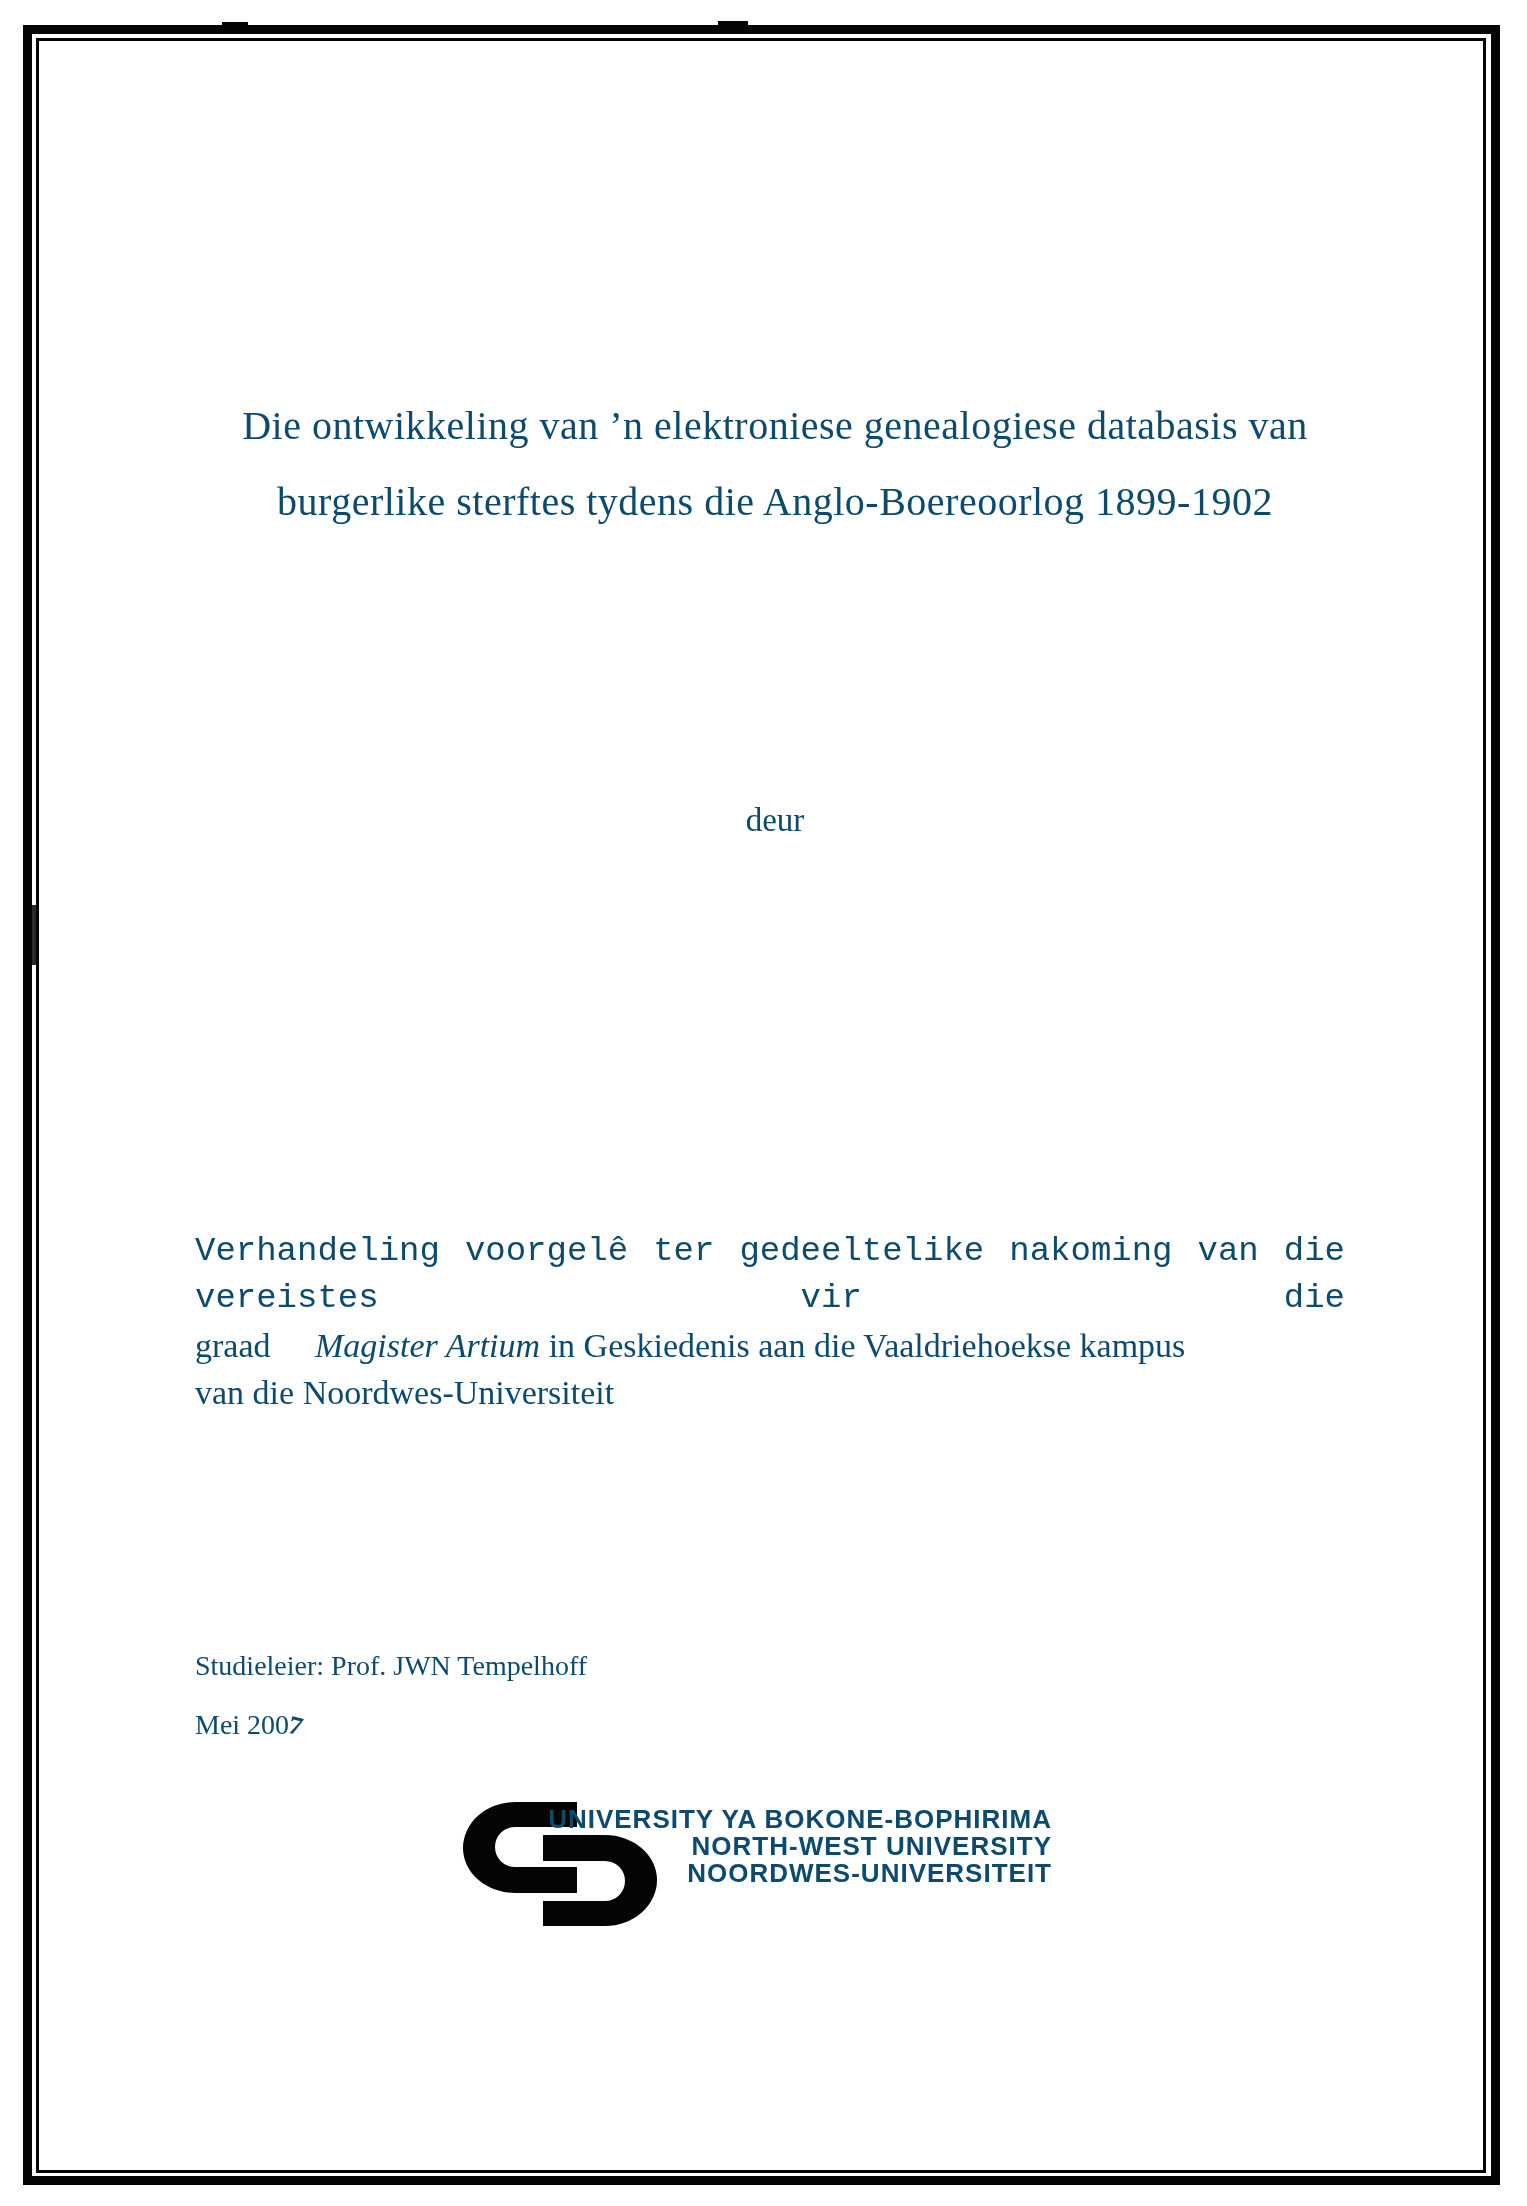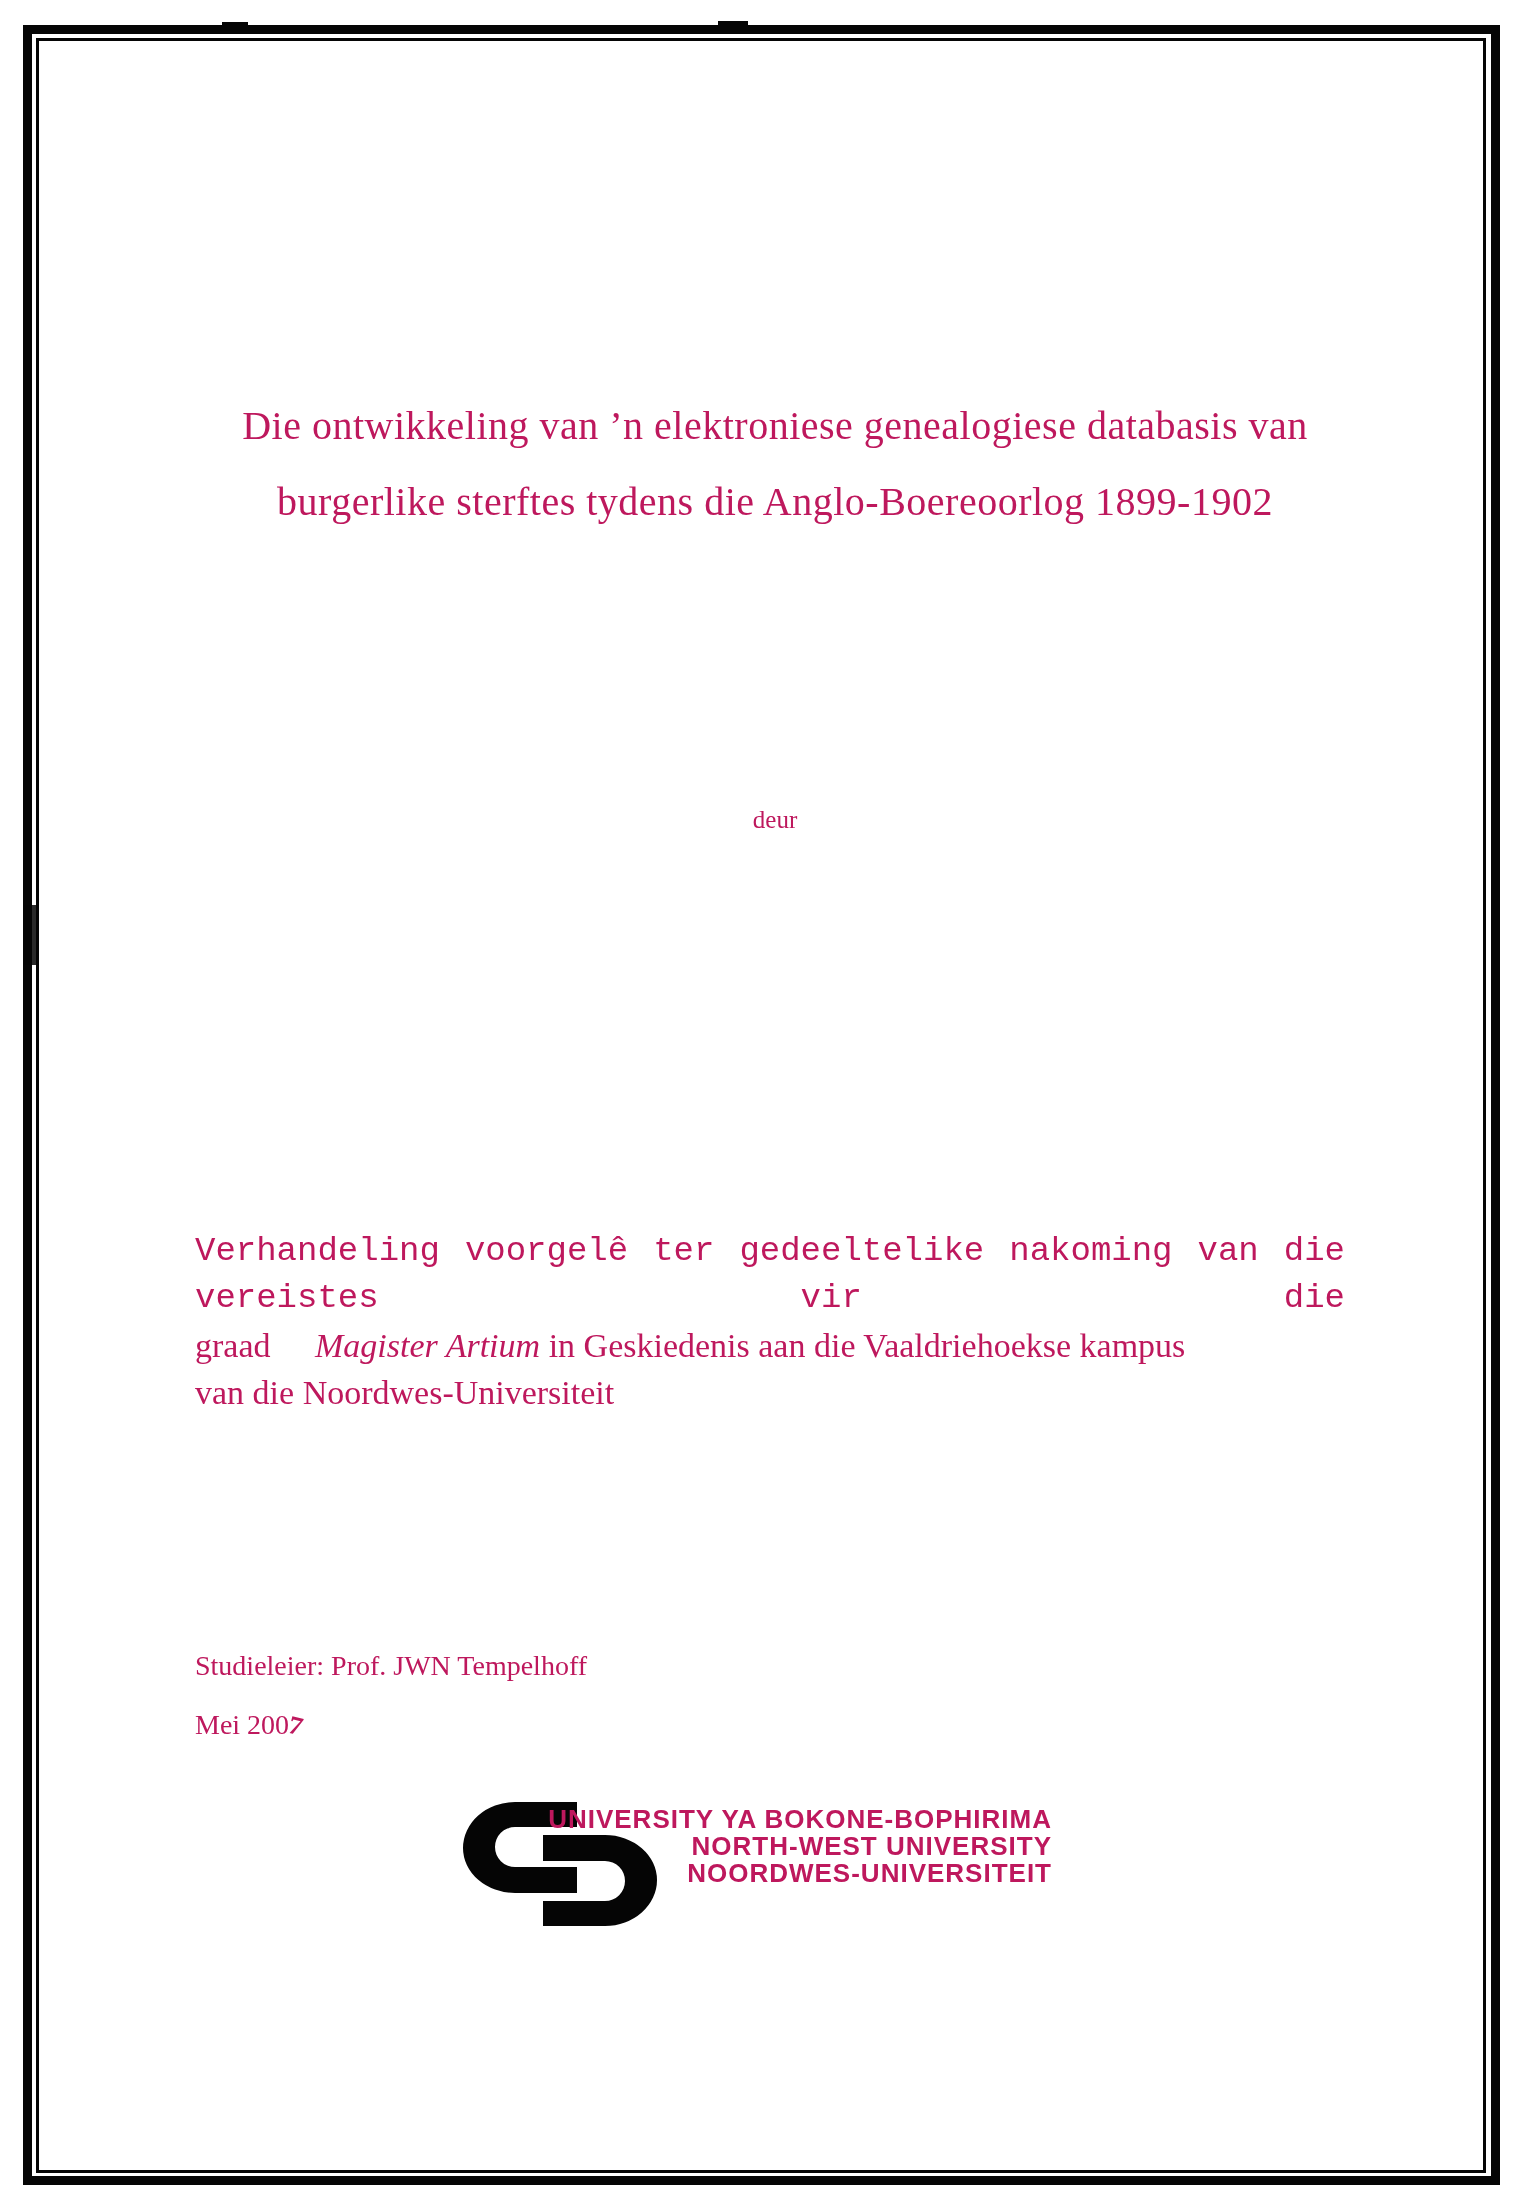--- a/index.html
+++ b/index.html
@@ -1,21 +1,21 @@
 <!DOCTYPE html>
 <html><head>
 <meta charset="utf-8">
 <style>
   html, body { margin: 0; padding: 0; background: #ffffff; }
   .page {
     position: relative;
     width: 1527px;
     height: 2206px;
     background: #ffffff;
-    color: #be185d;
+    color: #0c4a6e;
     font-family: "Liberation Serif", "DejaVu Serif", serif;
     overflow: hidden;
   }
   
   .frame-outer {
     position: absolute;
     left: 23px; top: 25px; right: 27px; bottom: 21px;
     border: 9px solid #050505;
   }
   .frame-inner {
@@ -28,21 +28,21 @@
     left: 195px; top: 388px; width: 1160px;
     text-align: center;
     font-size: 40px;
     line-height: 76px;
     letter-spacing: 0.5px;
   }
   .byline-label {
     position: absolute;
     left: 195px; top: 798px; width: 1160px;
     text-align: center;
-    font-size: 25px;
+    font-size: 33px;
     line-height: 44px;
   }
   .author-line {
     position: absolute;
     left: 195px; top: 954px; width: 1160px;
     text-align: center;
     font-size: 38px;
     line-height: 50px;
   }
   .statement-block {

